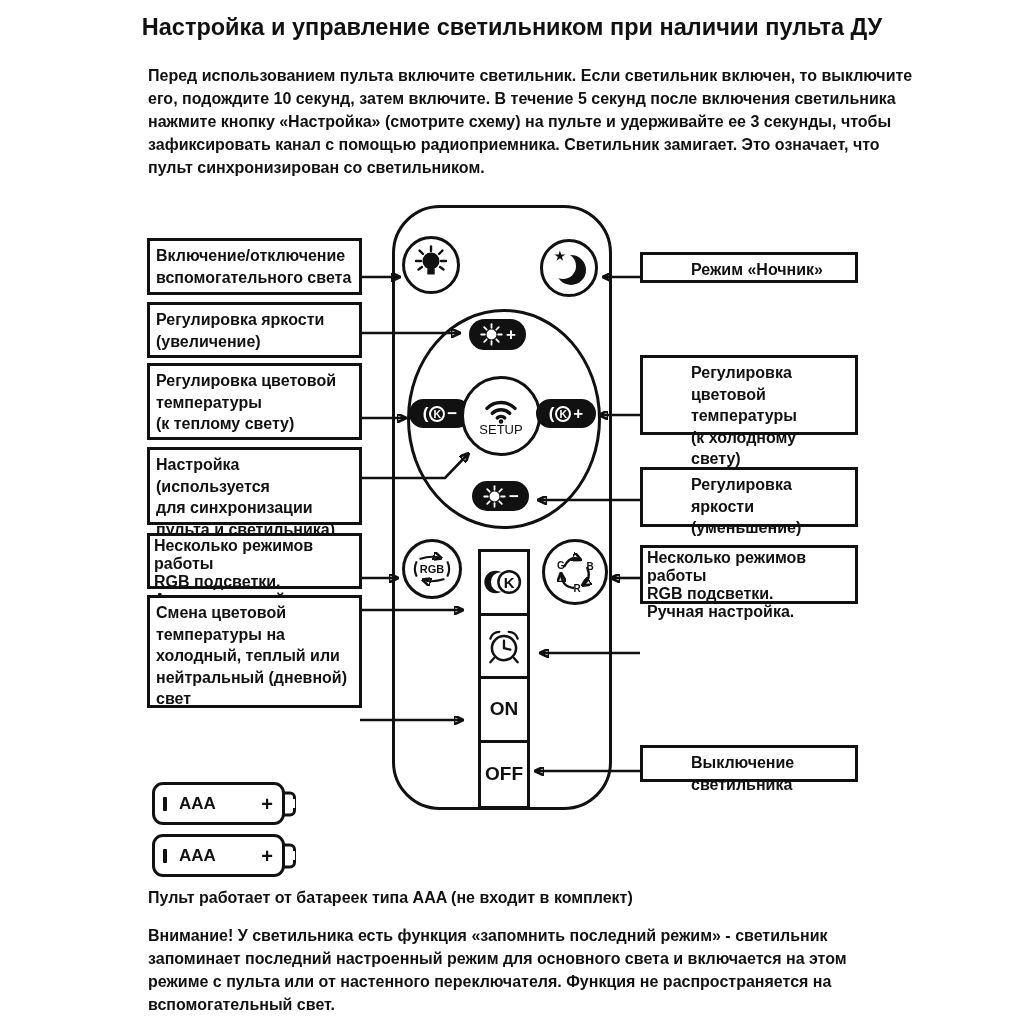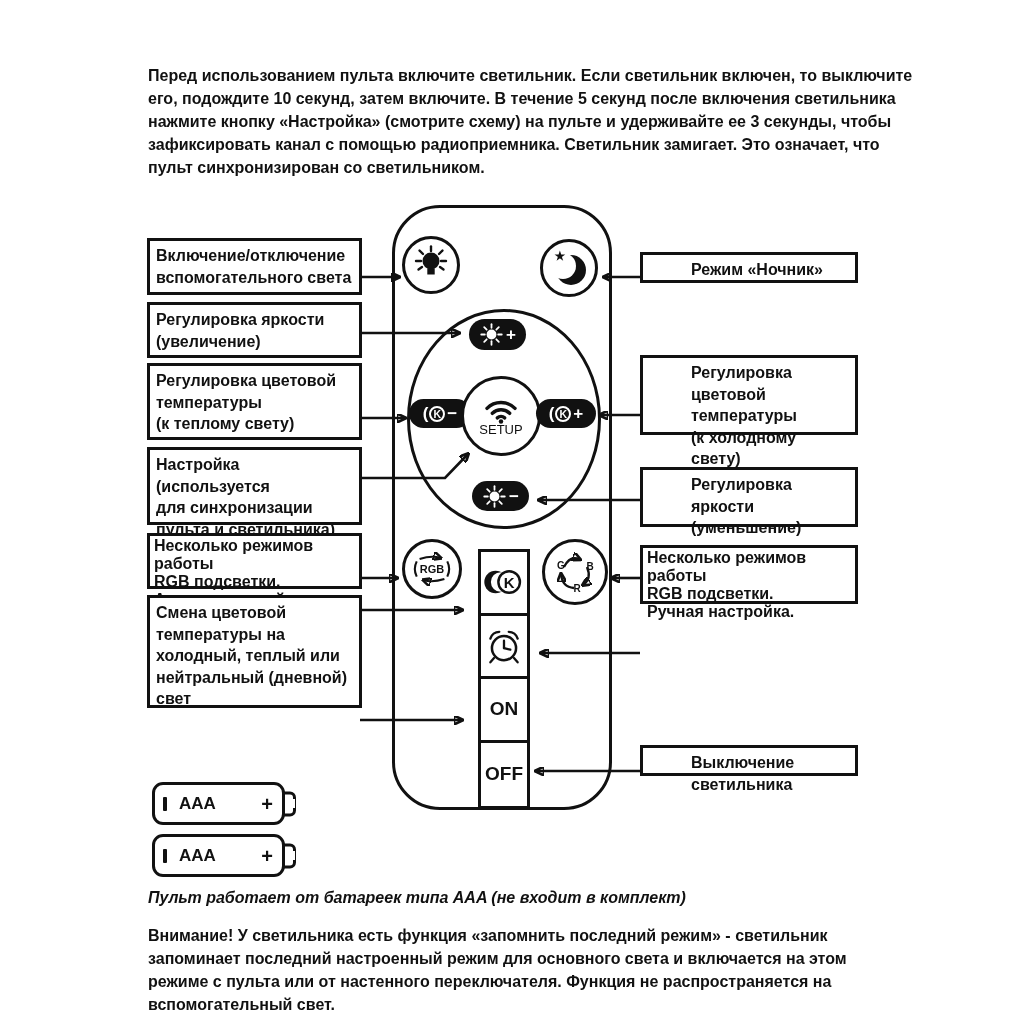--- a/index.html
+++ b/index.html
@@ -3,21 +3,21 @@
 <meta charset="utf-8">
 <style>
   html,body{margin:0;padding:0;background:#fff;}
   .page{position:relative;width:1024px;height:1024px;background:#fff;
         font-family:"Liberation Sans",sans-serif;color:#111;overflow:hidden;}
   .title{position:absolute;top:14px;left:0;width:1024px;text-align:center;
          font-size:23.5px;font-weight:bold;margin:0;}
   .para{position:absolute;font-size:16px;font-weight:bold;line-height:23px;
         white-space:pre-line;margin:0;}
   .intro{top:64px;left:148px;width:800px;}
-  .bat-note{top:886px;left:148px;width:820px;font-style:italic;}
+  .bat-note{top:886px;left:148px;width:820px;}
   .warning{top:924px;left:148px;width:820px;}
   .callout{position:absolute;box-sizing:border-box;border:3px solid #111;background:#fff;
            font-size:16px;font-weight:bold;line-height:21.5px;white-space:pre-line;
            padding:4px 6px;z-index:5;}
   .callout.tight{line-height:18px;padding:1px 4px;}
   .cl{left:147px;width:215px;}
   .cr{left:640px;width:218px;padding-left:48px;}
   .overlay{position:absolute;top:0;left:0;z-index:4;}
   .overlay path{stroke:#111;stroke-width:2.6;fill:none;marker-end:url(#ah);}
   
@@ -56,20 +56,21 @@
                 border-radius:0 6px 6px 0;background:#fff;}
   .battery .nub i{position:absolute;right:-2px;top:50%;transform:translateY(-50%);
                   width:6px;height:9px;background:#fff;}
   svg text{font-family:"Liberation Sans",sans-serif;}
 </style>
 </head>
 <body>
 
 <div class="page">
 
+  <h1 class="title">Настройка и управление светильником при наличии пульта ДУ</h1>
   <p class="para intro">Перед использованием пульта включите светильник. Если светильник включен, то выключите
 его, подождите 10 секунд, затем включите. В течение 5 секунд после включения светильника
 нажмите кнопку «Настройка» (смотрите схему) на пульте и удерживайте ее 3 секунды, чтобы
 зафиксировать канал с помощью радиоприемника. Светильник замигает. Это означает, что
 пульт синхронизирован со светильником.</p>
 
   <svg class="overlay" width="1024" height="1024">
     <defs>
       <marker id="ah" markerWidth="10" markerHeight="9" refX="8" refY="4.5" orient="auto" markerUnits="userSpaceOnUse">
         <path d="M0,0 L9.5,4.5 L0,9 z" fill="#111"></path>
@@ -111,21 +112,21 @@
 
   <div class="callout cr" style="top:252px;height:31px">Режим «Ночник»</div>
   <div class="callout cr" style="top:355px;height:80px">Регулировка цветовой
 температуры
 (к холодному свету)</div>
   <div class="callout cr" style="top:467px;height:60px">Регулировка яркости
 (уменьшение)</div>
   <div class="callout cr tight" style="top:545px;height:59px">Несколько режимов работы
 RGB подсветки.
 Ручная настройка.</div>
-  <div class="callout cr" style="top:745px;height:31px">Выключение светильника</div>
+  <div class="callout cr" style="top:745px;height:37px">Выключение светильника</div>
 
   <div class="remote"></div>
 
   <div class="circle-btn" style="left:402px;top:236px;width:58px;height:58px">
     <svg width="44" height="44" viewBox="0 0 44 44">
       <circle cx="22" cy="18" r="8.5" fill="#111"></circle>
       <rect x="18.3" y="25.5" width="7.4" height="6" fill="#111"></rect>
       <g stroke="#111" stroke-width="2.4" stroke-linecap="round">
         <line x1="22" y1="3.5" x2="22" y2="8"></line>
         <line x1="7" y1="18" x2="12" y2="18"></line>

